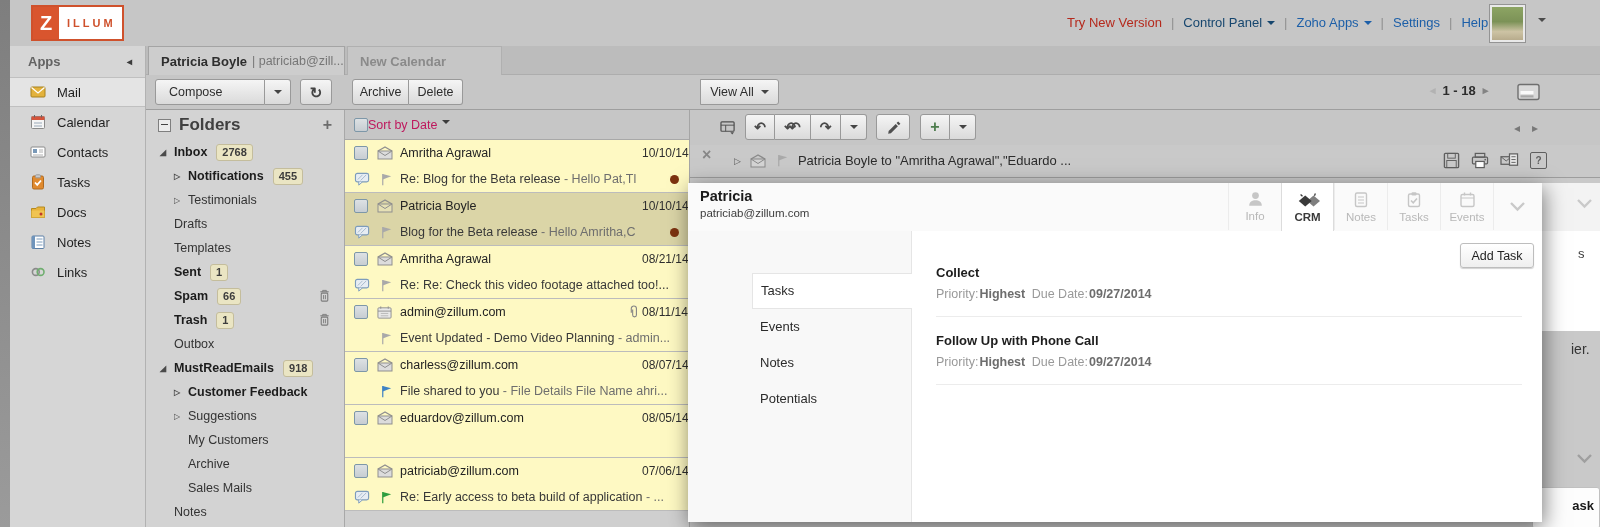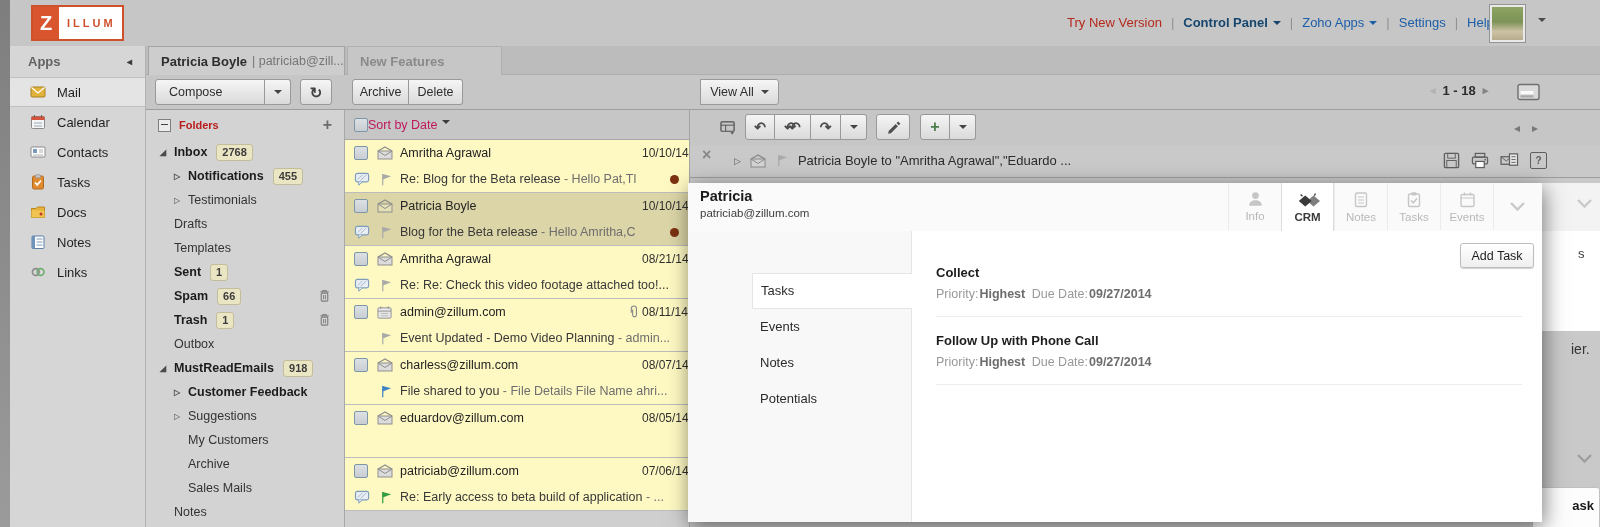--- a/index.html
+++ b/index.html
@@ -14,21 +14,21 @@
   .logo{position:absolute;left:21px;top:5px;height:32px;background:#fff;border:2px solid #cf512c;
         display:flex;align-items:stretch;cursor:pointer}
   .logo-z{width:26px;background:#d9552e;color:#fff;font-weight:bold;font-size:20px;
           display:flex;align-items:center;justify-content:center}
   .logo-rest{color:#cf512c;font-size:11px;font-weight:bold;letter-spacing:3px;
              display:flex;align-items:center;padding:0 6px 0 8px}
   .top-links{position:absolute;top:15px;left:1057px;display:flex;align-items:center;gap:9px;
              font-size:13px;white-space:nowrap}
   .tl-sep{color:#8f8f8f}
   .tl-red{color:#b5291c;cursor:pointer}
-  .tl-navy{color:#16466e;font-weight:bold;cursor:pointer;display:flex;align-items:center}
+  .tl-navy{color:#16466e;font-weight:normal;cursor:pointer;display:flex;align-items:center}
   .tl-blue{color:#1c5fa8;cursor:pointer;display:flex;align-items:center}
   .caret{display:inline-block;width:0;height:0;border:4px solid transparent;
          border-top-color:currentColor;margin-left:5px;position:relative;top:2px}
   .avatar{position:absolute;left:1479px;top:4px;width:35px;height:37px;border:1px solid #949494;
           background:linear-gradient(180deg,#8fa765 0%,#7c9257 45%,#cdc3a4 72%,#b2a687 100%);
           box-shadow:inset 0 0 0 2px #e9e9e9;cursor:pointer}
   .avatar-caret{position:absolute;left:1523px;top:18px;color:#4b4b4b}
 
   
   .searchbar{position:absolute;left:1286px;top:47px;width:221px;height:22px;border:1px solid #9c9c9c;
@@ -92,21 +92,21 @@
             color:#1f1f1f;cursor:pointer}
   .app-item.active{background:#e4e4e4;border-top:1px solid #c0c0c0;border-bottom:1px solid #c0c0c0;
                    box-sizing:border-box}
 
   
   .folders-panel{position:absolute;left:146px;top:110px;width:199px;height:417px;background:#d3d3d3;
                  border-right:1px solid #a8a8a8;box-sizing:border-box;overflow:hidden}
   .folders-header{height:30px;display:flex;align-items:center;padding:0 12px;gap:8px}
   .collapse-box{width:11px;height:11px;border:1px solid #7f7f7f;background:#ececec;position:relative;cursor:pointer}
   .collapse-box::after{content:"";position:absolute;left:2px;right:2px;top:4px;height:1px;background:#444}
-  .folders-title{font-weight:bold;color:#b91c1c;font-size:11px}
+  .folders-title{font-weight:bold;color:#404040;font-size:17px}
   .add-folder{margin-left:auto;color:#6c6c6c;font-size:16px;font-weight:bold;cursor:pointer;line-height:1}
   .f-item{position:relative;height:24px;display:flex;align-items:center;font-size:12.5px;color:#333;cursor:pointer}
   .f-item .marker{position:absolute;font-size:8px;color:#4a4a4a;top:8px}
   .lvl0{padding-left:28px}.lvl0 .marker{left:14px}
   .lvl1{padding-left:42px}.lvl1 .marker{left:28px}
   .f-bold{font-weight:bold;color:#1c1c1c}
   .badge{margin-left:9px;background:#eae5c3;border:1px solid #c4bd9c;border-radius:3px;padding:0 5px;
          height:15px;line-height:15px;font-size:11px;font-weight:bold;color:#3d3d3d}
   .f-trash{position:absolute;right:13px;top:4px;cursor:pointer}
 
@@ -258,21 +258,21 @@
         <line x1="9.2" y1="9.2" x2="13.6" y2="13.6" stroke="#4f4f4f" stroke-width="2"></line>
         <path d="M11 3 l3 0 l-1.5 2.4 z" fill="#4f4f4f"></path>
       </svg>
   </span>
 
   <div class="tabstrip">
     <div class="tab tab-active">
       <span class="t-name">Patricia Boyle</span>
       <span class="t-email">| patriciab@zill...</span>
     </div>
-    <div class="tab tab-2">New Features</div>
+    <div class="tab tab-2">New Calendar</div>
   </div>
 
   <div class="toolbar-row">
     <div class="compose">
       <span class="btn c-main">Compose</span>
       <span class="btn c-caret">
           <span class="caret" style="margin-left:0"></span>
         </span>
     </div>
     <span class="btn refresh-btn">

